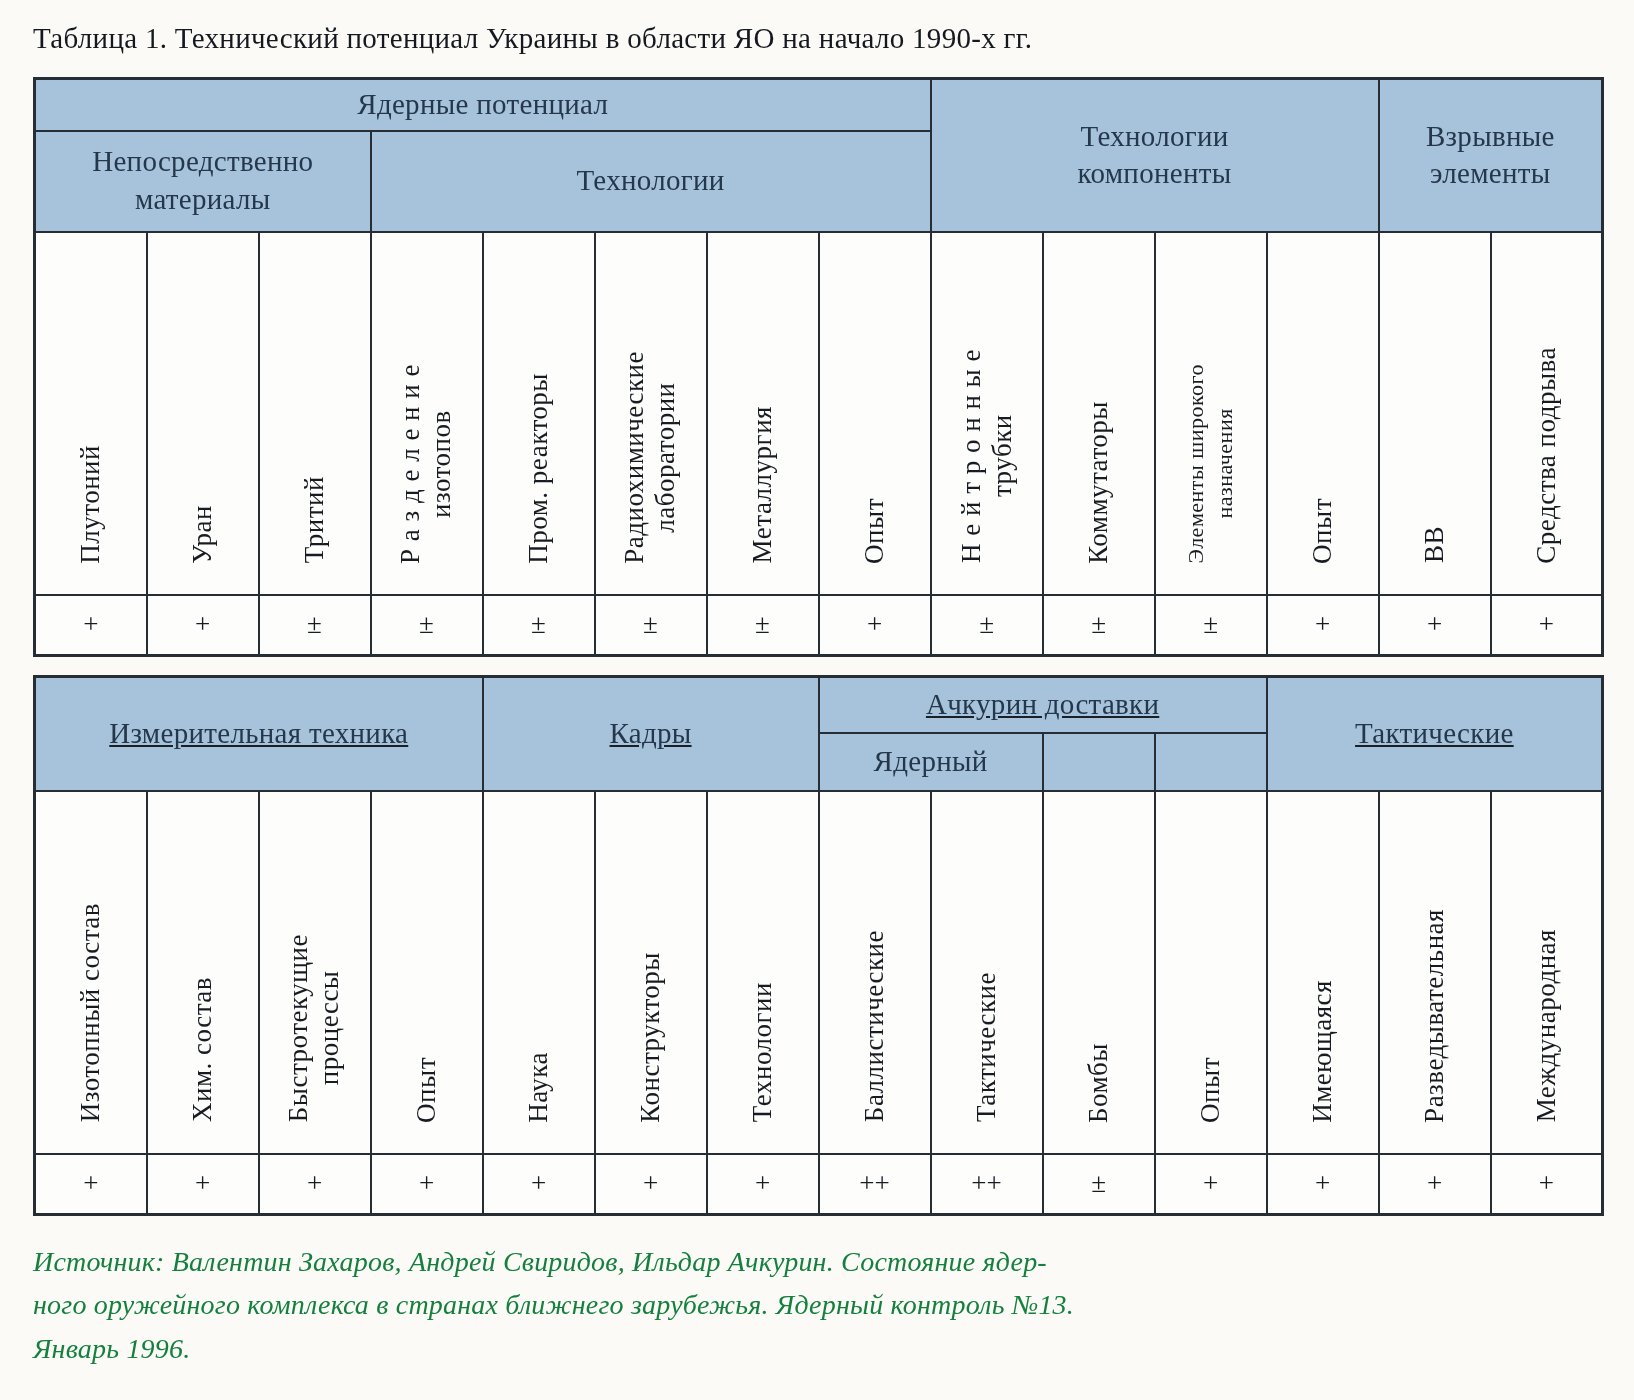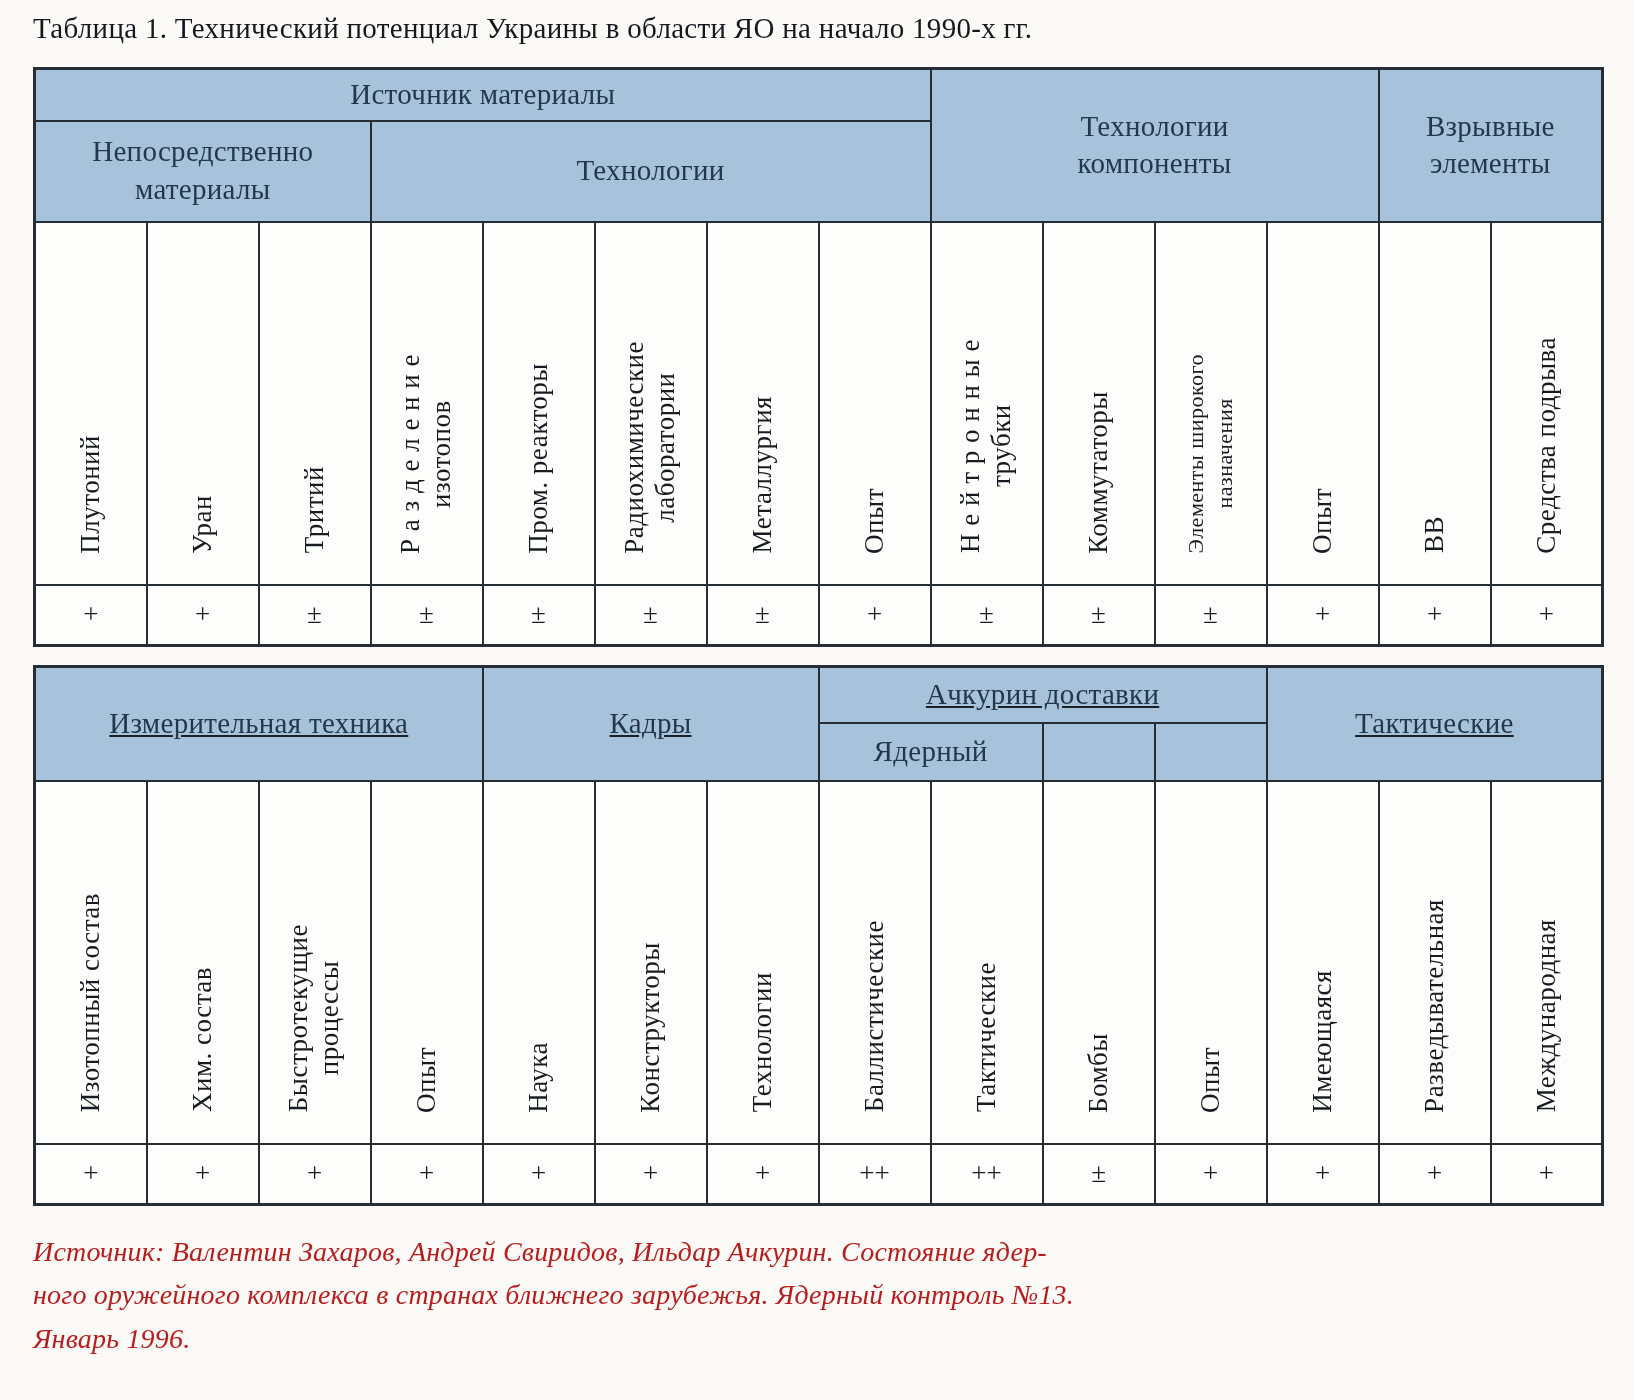--- a/index.html
+++ b/index.html
@@ -5,21 +5,21 @@
   html,body { margin:0; padding:0; }
   body {
     background:#fbfaf7;
     font-family:"Liberation Serif", serif;
     color:#1b2026;
   }
   .page {
     position:relative;
     width:1634px; height:1400px;
     box-sizing:border-box;
-    padding:4px 30px 0 33px;
+    padding:14px 30px 0 33px;
     overflow:hidden;
     background:#fbfaf7;
   }
   .title {
     font-size:29px;
     color:#15191f;
     margin:8px 0 22px 0;
     letter-spacing:0.3px;
   }
   table {
@@ -71,21 +71,21 @@
     background:#fdfdfc;
     color:#171c22;
   }
   .tgap { height:18px; }
   .source {
     font-size:28px;
     font-style:italic;
     line-height:1.55;
     margin-top:24px;
     white-space:pre-line;
-    color:#b91c1c;
+    color:#15803d;
     letter-spacing:0.2px;
   }
 </style>
 </head>
 <body>
 
 <div class="page">
 
   <div class="title">Таблица 1. Технический потенциал Украины в области ЯО на начало 1990-х гг.</div>
 
@@ -101,21 +101,21 @@
         <col>
         <col>
         <col>
         <col>
         <col>
         <col>
         <col>
     </colgroup>
     <tbody>
         <tr class="h1-t1">
-      <td class="hdr" colspan="8">Источник материалы</td>
+      <td class="hdr" colspan="8">Ядерные потенциал</td>
       <td class="hdr" colspan="4" rowspan="2">Технологии
 компоненты</td>
       <td class="hdr" colspan="2" rowspan="2">Взрывные
 элементы</td>
     </tr>
     <tr class="h2-t1">
       <td class="hdr" colspan="3">Непосредственно
 материалы</td>
       <td class="hdr" colspan="5">Технологии</td>
     </tr>

